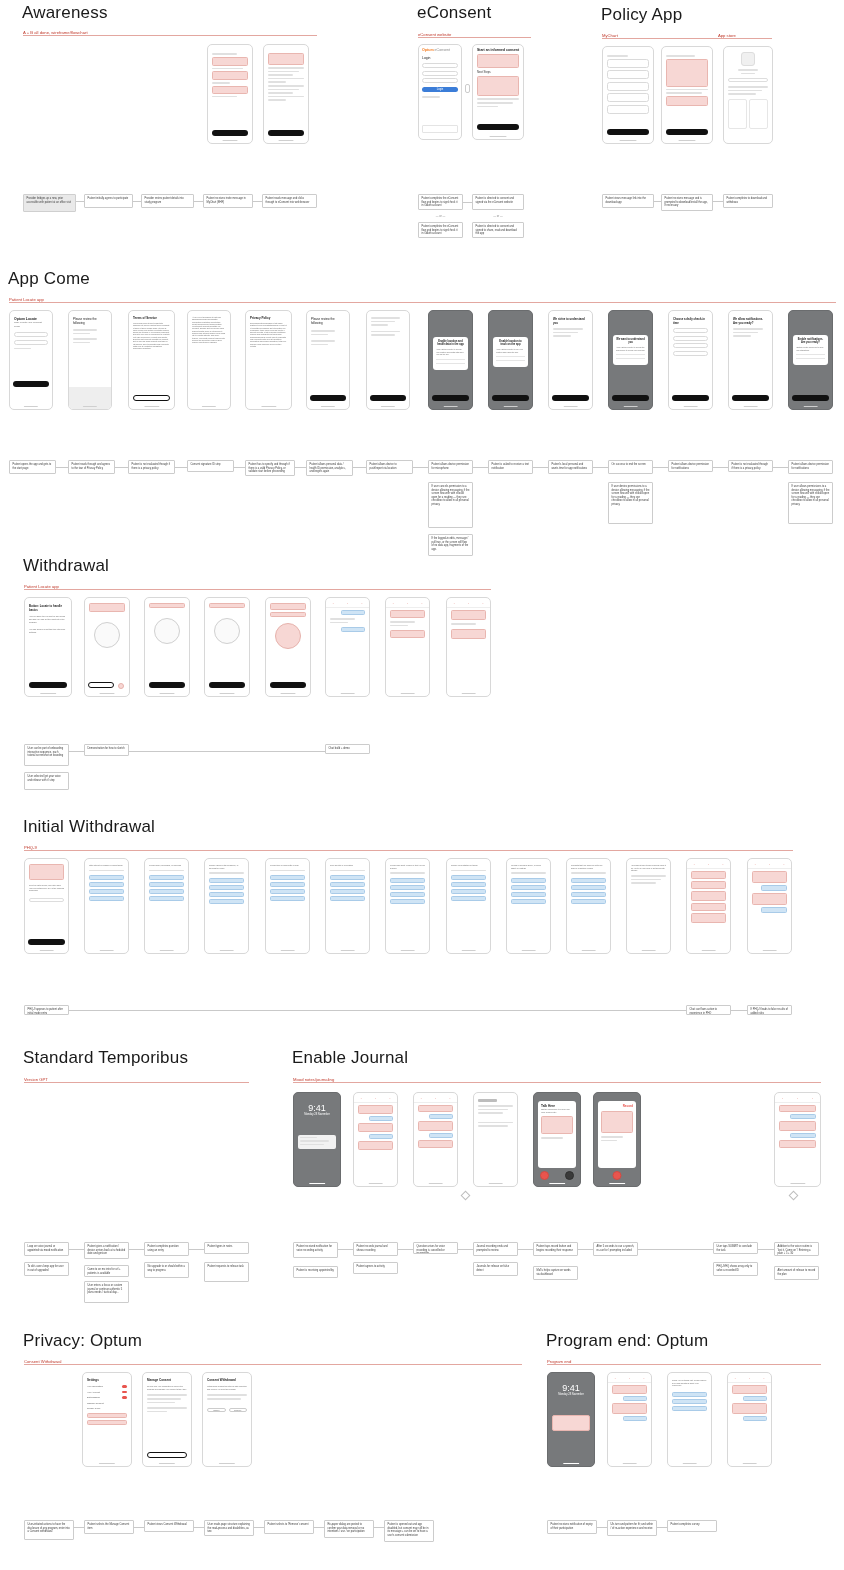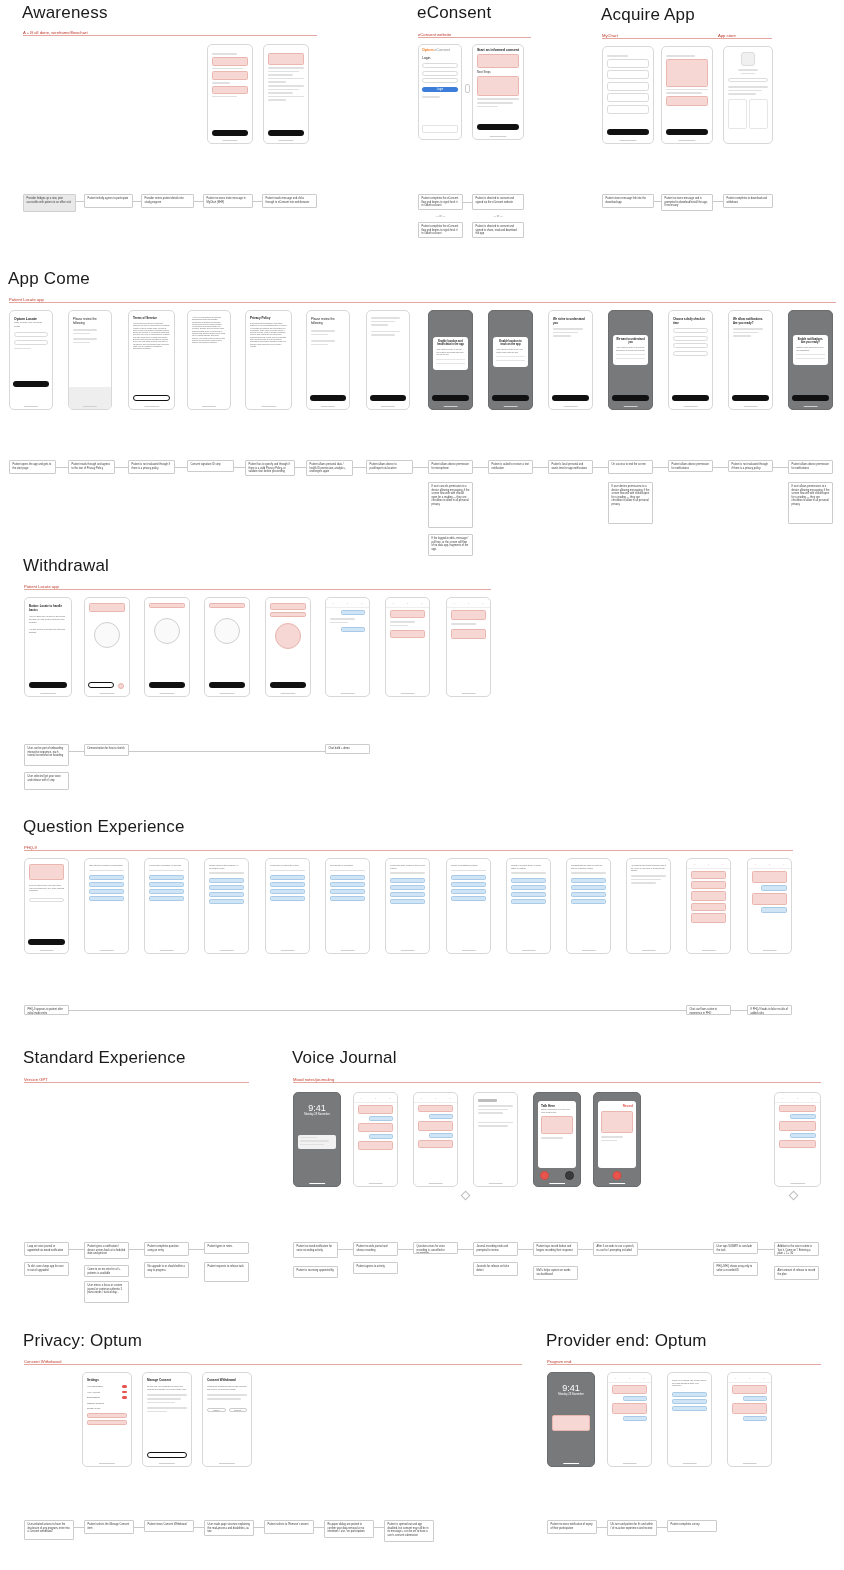--- a/index.html
+++ b/index.html
@@ -281,21 +281,21 @@
   <div style="position:absolute; left:465px; top:84px; width:5px; height:9px; border:0.6px solid #ccc; border-radius:2px; background:#fff;"></div>
 
   <div class="note" style="left:418px; top:194px; width:45px; height:16px;">Patient completes the eConsent flow and begins to sign/check it in OAuth account</div>
   <div class="note" style="left:472px; top:194px; width:52px; height:16px;">Patient is directed to consent and signed via the eConsent website</div>
   <div class="or" style="left:418px; top:214px; width:45px;">— or —</div>
   <div class="or" style="left:472px; top:214px; width:52px;">— or —</div>
   <div class="note" style="left:418px; top:222px; width:45px; height:16px;">Patient completes the eConsent flow and begins to sign/check it in OAuth account</div>
   <div class="note" style="left:472px; top:222px; width:52px; height:16px;">Patient is directed to consent and signed to share, read and download the app</div>
   <div class="conn h" style="left:463px; top:202px; width:9px;"></div>
 
-  <div class="section-title" style="left:601px; top:5px;">Acquire App</div>
+  <div class="section-title" style="left:601px; top:5px;">Policy App</div>
   <div class="sub-label" style="left:602px; top:33px;">MyChart</div>
   <div class="sub-label" style="left:718px; top:33px;">App store</div>
   <div class="rule" style="left:602px; top:38px; width:170px;"></div>
 
   <div class="phone" style="left:602px; top:46px; width:52px; height:98px;">
     <div class="status"></div>
     <div class="p-body">
       <div class="ln w50"></div>
       <div class="pill" style="height:9px;"></div>
       <div class="pill" style="height:9px;"></div>
@@ -626,21 +626,21 @@
     <div class="nav"></div>
   </div>
 
   <div class="note" style="left:24px; top:744px; width:45px; height:22px;">User can be part of onboarding interactive sequence, each tutorial screenshot on boarding</div>
   <div class="note" style="left:84px; top:744px; width:45px; height:12px;">Demonstration for how to sketch</div>
   <div class="note" style="left:325px; top:744px; width:45px; height:10px;">Chat build + demo</div>
   <div class="note" style="left:24px; top:772px; width:45px; height:18px;">User selected 'get your voice and release with it' step</div>
   <div class="conn h" style="left:69px; top:751px; width:15px;"></div>
   <div class="conn h" style="left:129px; top:751px; width:196px;"></div>
 
-  <div class="section-title" style="left:23px; top:817px;">Question Experience</div>
+  <div class="section-title" style="left:23px; top:817px;">Initial Withdrawal</div>
   <div class="sub-label" style="left:24px; top:845px;">PHQ-9</div>
   <div class="rule" style="left:24px; top:850px; width:769px;"></div>
 
   <div class="phone" style="left:24px; top:858px; width:45px; height:96px;">
     <div class="p-body" style="padding-top:5px;">
       <div class="red-box" style="height:16px; margin-bottom:4px;"></div>
       <div class="tiny" style="font-size:1.9px;">Over the last 2 weeks, how often have you been bothered by any of the following problems?</div>
       <div style="height:4px; border:0.6px solid #ddd; border-radius:2px; margin-top:6px;"></div>
     </div>
     <div class="btn-blk" style="bottom:8px;"></div>
@@ -795,25 +795,25 @@
     </div>
     <div class="nav"></div>
   </div>
 
   <div class="note" style="left:24px; top:1005px; width:45px; height:10px;">PHQ-9 appears to patient after initial mode entry</div>
   <div class="note" style="left:686px; top:1005px; width:45px; height:10px;">Chat can flows action to experience in PHQ</div>
   <div class="note" style="left:747px; top:1005px; width:45px; height:10px;">If PHQ-9 leads to false results of added rules</div>
   <div class="conn h" style="left:69px; top:1010px; width:617px;"></div>
   <div class="conn h" style="left:731px; top:1010px; width:16px;"></div>
 
-  <div class="section-title" style="left:23px; top:1048px;">Standard Experience</div>
+  <div class="section-title" style="left:23px; top:1048px;">Standard Temporibus</div>
   <div class="sub-label" style="left:24px; top:1077px;">Version GPT</div>
   <div class="rule" style="left:24px; top:1082px; width:225px;"></div>
 
-  <div class="section-title" style="left:292px; top:1048px;">Voice Journal</div>
+  <div class="section-title" style="left:292px; top:1048px;">Enable Journal</div>
   <div class="sub-label" style="left:293px; top:1077px;">Mood notes/journaling</div>
   <div class="rule" style="left:293px; top:1082px; width:528px;"></div>
 
   <div class="phone dark" style="left:293px; top:1092px; width:48px; height:95px;">
     <div style="text-align:center; color:#fff; padding-top:10px;">
       <div style="font-size:9px; font-weight:300;">9:41</div>
       <div style="font-size:2.6px;">Monday 28 November</div>
     </div>
     <div style="position:absolute; left:4px; right:4px; top:42px; background:#f2f2f2; border-radius:2px; height:14px; padding:2px;">
       <div class="ln w50" style="height:1.4px;"></div>
@@ -1007,21 +1007,21 @@
   <div class="note" style="left:264px; top:1520px; width:50px; height:14px;">Patient selects to 'Remove' consent</div>
   <div class="note" style="left:324px; top:1520px; width:50px; height:18px;">Re-paper dialog are posted to confirm your data removal or no intentions / use / on participation</div>
   <div class="note" style="left:384px; top:1520px; width:50px; height:22px;">Patient is opened out and app disabled, but consent may still be in its message + can be set to have a user's consent submission</div>
   <div class="conn h" style="left:74px; top:1527px; width:10px;"></div>
   <div class="conn h" style="left:134px; top:1527px; width:10px;"></div>
   <div class="conn h" style="left:194px; top:1527px; width:10px;"></div>
   <div class="conn h" style="left:254px; top:1527px; width:10px;"></div>
   <div class="conn h" style="left:314px; top:1527px; width:10px;"></div>
   <div class="conn h" style="left:374px; top:1527px; width:10px;"></div>
 
-  <div class="section-title" style="left:546px; top:1331px;">Provider end: Optum</div>
+  <div class="section-title" style="left:546px; top:1331px;">Program end: Optum</div>
   <div class="sub-label" style="left:547px; top:1359px;">Program end</div>
   <div class="rule" style="left:547px; top:1364px; width:274px;"></div>
 
   <div class="phone dark" style="left:547px; top:1372px; width:48px; height:95px;">
     <div style="text-align:center; color:#fff; padding-top:10px;">
       <div style="font-size:9px; font-weight:300;">9:41</div>
       <div style="font-size:2.6px;">Monday 28 November</div>
     </div>
     <div style="position:absolute; left:4px; right:4px; top:42px; background:#f7d7d4; border:0.5px solid #e9b6b0; border-radius:2px; height:16px;"></div>
     <div class="nav" style="background:#fff;"></div>

